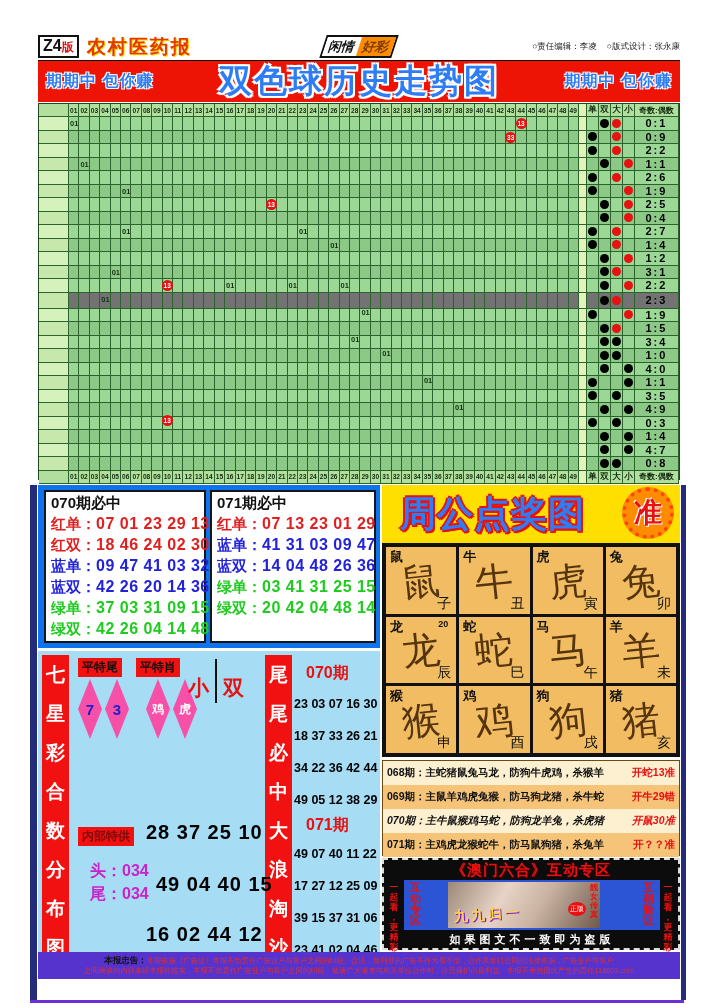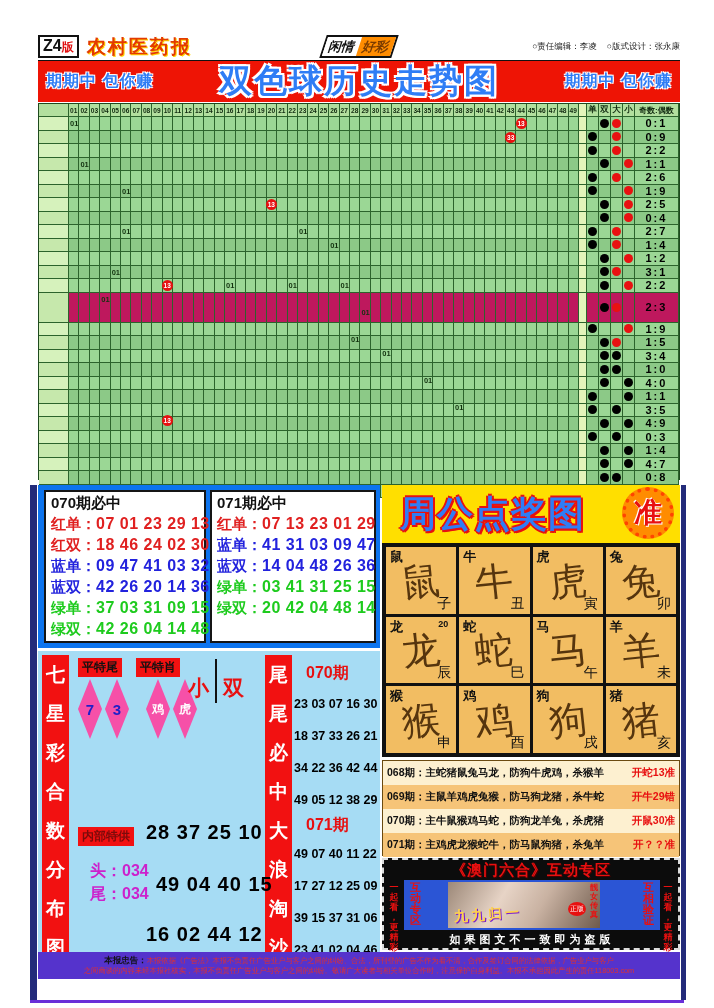--- a/index.html
+++ b/index.html
@@ -986,21 +986,21 @@
           <div class="g-cell " style="width: 12px; flex: 0 0 12px;"></div>
           <div class="g-cell " style="width: 12px; flex: 0 0 12px;">
             <div class="dot" style="background: rgb(0, 0, 0);"></div>
           </div>
           <div class="g-cell " style="width: 12px; flex: 0 0 12px;"></div>
           <div class="g-cell " style="width: 12px; flex: 0 0 12px;">
             <div class="dot" style="background: rgb(232, 17, 17);"></div>
           </div>
           <div class="g-cell g-ratio" style="width: 44px; flex: 0 0 44px;">2:2</div>
         </div>
-        <div class="g-row" style="height: 30px; background: #be185d;">
+        <div class="g-row" style="height: 16px; background: #737373;">
           <div class="g-cell " style="width: 30px; flex: 0 0 30px; background: rgb(198, 232, 172);"></div>
           <div class="g-cell " style="width: 10.4082px; flex: 0 0 10.4082px;"></div>
           <div class="g-cell " style="width: 10.4082px; flex: 0 0 10.4082px;"></div>
           <div class="g-cell " style="width: 10.4082px; flex: 0 0 10.4082px;"></div>
           <div class="g-cell " style="width: 10.4082px; flex: 0 0 10.4082px;"></div>
           <div class="g-cell " style="width: 10.4082px; flex: 0 0 10.4082px;"></div>
           <div class="g-cell " style="width: 10.4082px; flex: 0 0 10.4082px;"></div>
           <div class="g-cell " style="width: 10.4082px; flex: 0 0 10.4082px;"></div>
           <div class="g-cell " style="width: 10.4082px; flex: 0 0 10.4082px;"></div>
           <div class="g-cell " style="width: 10.4082px; flex: 0 0 10.4082px;"></div>
@@ -1976,21 +1976,21 @@
       <div class="tip-row" style="background: rgb(253, 240, 208);">
         <span>068期：</span>
         <span>主蛇猪鼠兔马龙，防狗牛虎鸡，杀猴羊</span>
         <span class="res">开蛇13准</span>
       </div>
       <div class="tip-row" style="background: rgb(246, 196, 120);">
         <span>069期：</span>
         <span>主鼠羊鸡虎兔猴，防马狗龙猪，杀牛蛇</span>
         <span class="res">开牛29错</span>
       </div>
-      <div class="tip-row" style="background: rgb(253, 240, 208);">
+      <div class="tip-row" style="background: rgb(253, 240, 208); font-style: italic;">
         <span>070期：</span>
         <span>主牛鼠猴鸡马蛇，防狗龙羊兔，杀虎猪</span>
         <span class="res">开鼠30准</span>
       </div>
       <div class="tip-row" style="background: rgb(246, 196, 120);">
         <span>071期：</span>
         <span>主鸡虎龙猴蛇牛，防马鼠狗猪，杀兔羊</span>
         <span class="res">开？？准</span>
       </div>
     </div>

